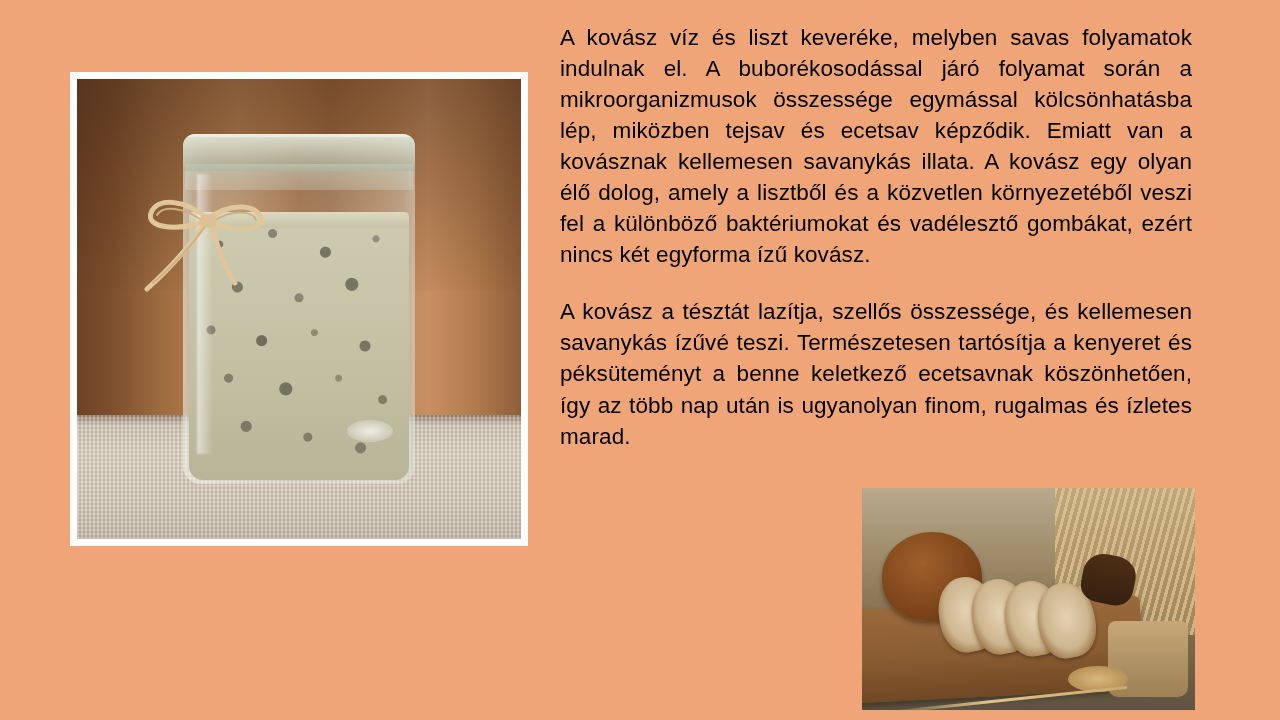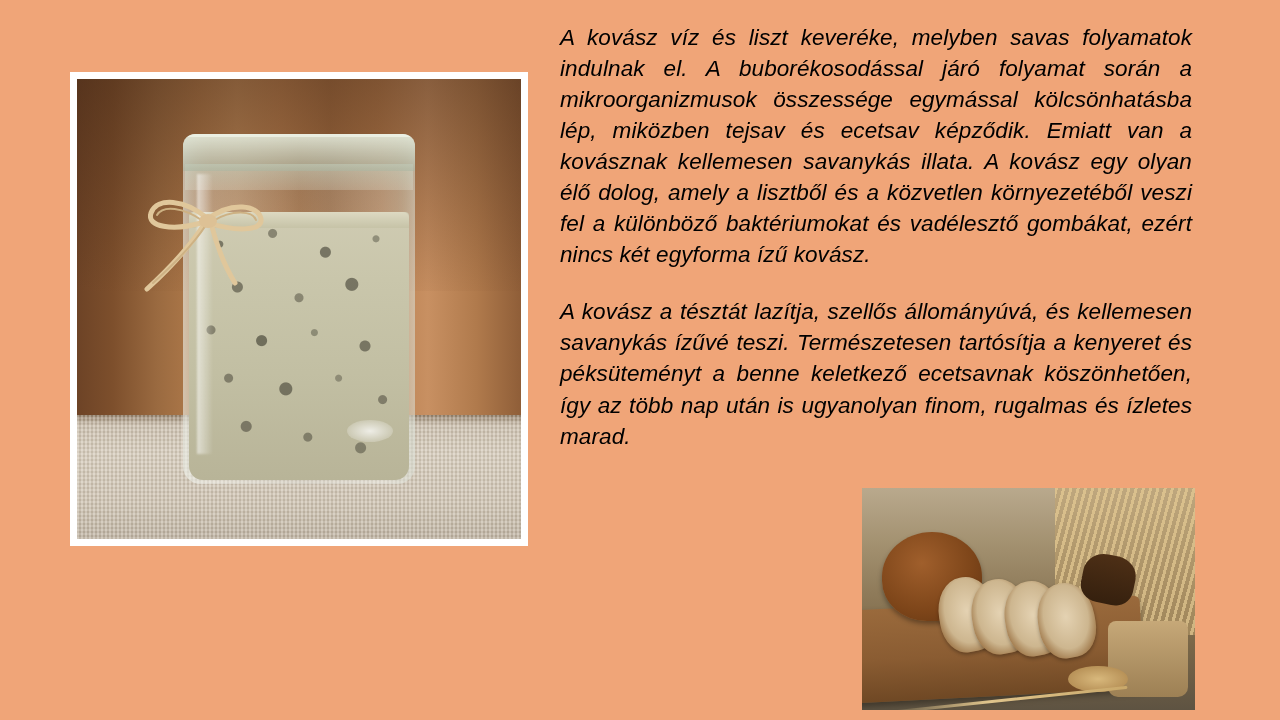--- a/index.html
+++ b/index.html
@@ -11,21 +11,20 @@
     height: 720px;
     overflow: hidden;
     font-family: "Liberation Sans", sans-serif;
   }
   .slide {
     position: relative;
     width: 1280px;
     height: 720px;
     background: #f0a578;
     box-sizing: border-box;
-    font-style: italic;
   }
 
   
   .photo-frame {
     position: absolute;
     left: 70px;
     top: 72px;
     width: 458px;
     height: 474px;
     background: #ffffff;
@@ -336,21 +335,21 @@
             <path d="M93 54 C80 74 60 94 40 112"></path>
           </g>
           <ellipse cx="95" cy="50" rx="9" ry="7" fill="#ddc195"></ellipse>
         </svg>
       </div>
     </div>
   </div>
 
   <div class="text-col">
     <p class="para">A kovász víz és liszt keveréke, melyben savas folyamatok indulnak el. A buborékosodással járó folyamat során a mikroorganizmusok összessége egymással kölcsönhatásba lép, miközben tejsav és ecetsav képződik. Emiatt van a kovásznak kellemesen savanykás illata. A kovász egy olyan élő dolog, amely a lisztből és a közvetlen környezetéből veszi fel a különböző baktériumokat és vadélesztő gombákat, ezért nincs két egyforma ízű kovász.</p>
-    <p class="para">A kovász a tésztát lazítja, szellős állományúvá, és kellemesen savanykás ízűvé teszi. Természetesen tartósítja a kenyeret és péksüteményt a benne keletkező ecetsavnak köszönhetően, így az több nap után is ugyanolyan finom, rugalmas és ízletes marad.</p>
+    <p class="para">A kovász a tésztát lazítja, szellős összessége, és kellemesen savanykás ízűvé teszi. Természetesen tartósítja a kenyeret és péksüteményt a benne keletkező ecetsavnak köszönhetően, így az több nap után is ugyanolyan finom, rugalmas és ízletes marad.</p>
   </div>
 
   <div class="bread-photo">
     <div class="bread-bg"></div>
     <div class="bread-wheatfield"></div>
     <div class="bread-board"></div>
     <div class="bread-loaf"></div>
     <div class="slice s1"></div>
     <div class="slice s2"></div>
     <div class="slice s3"></div>

